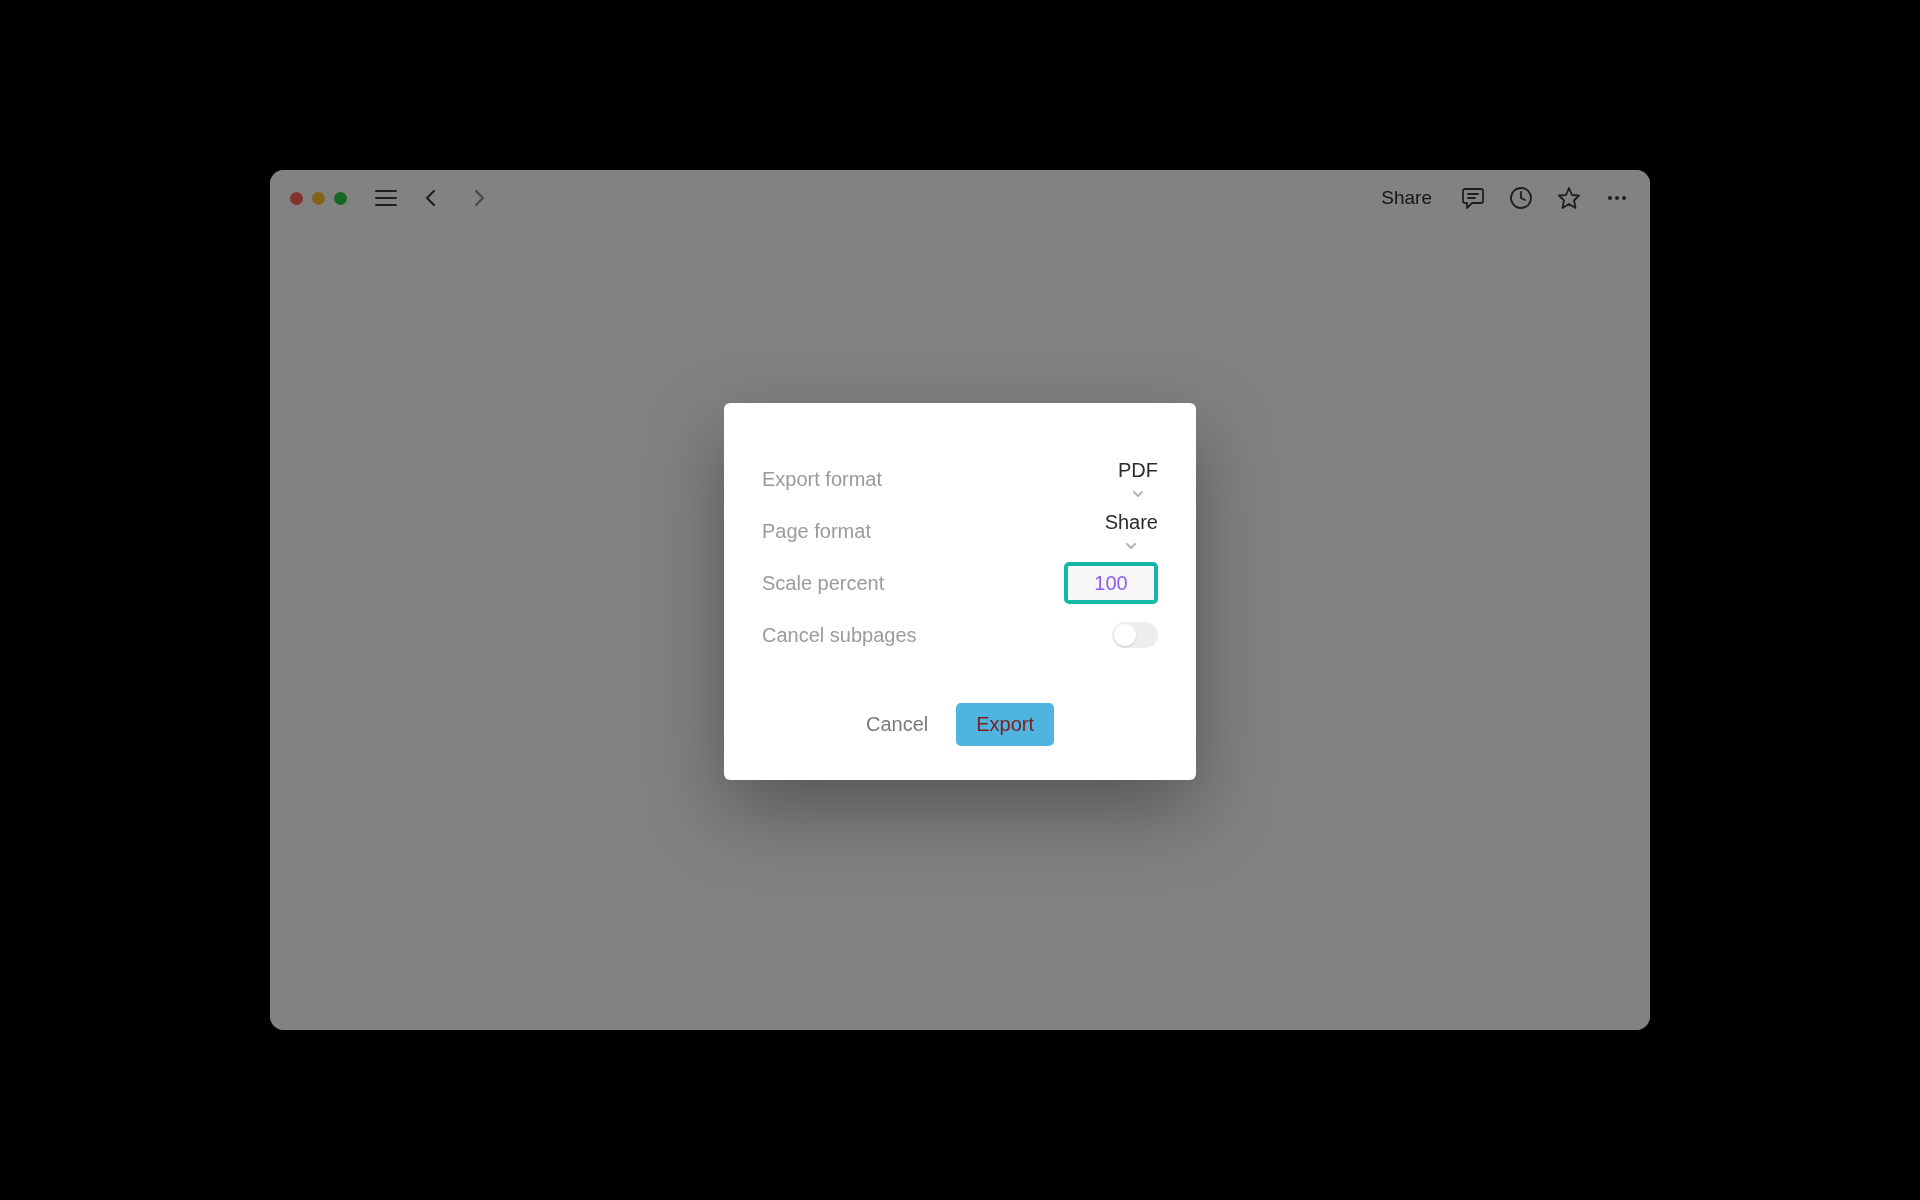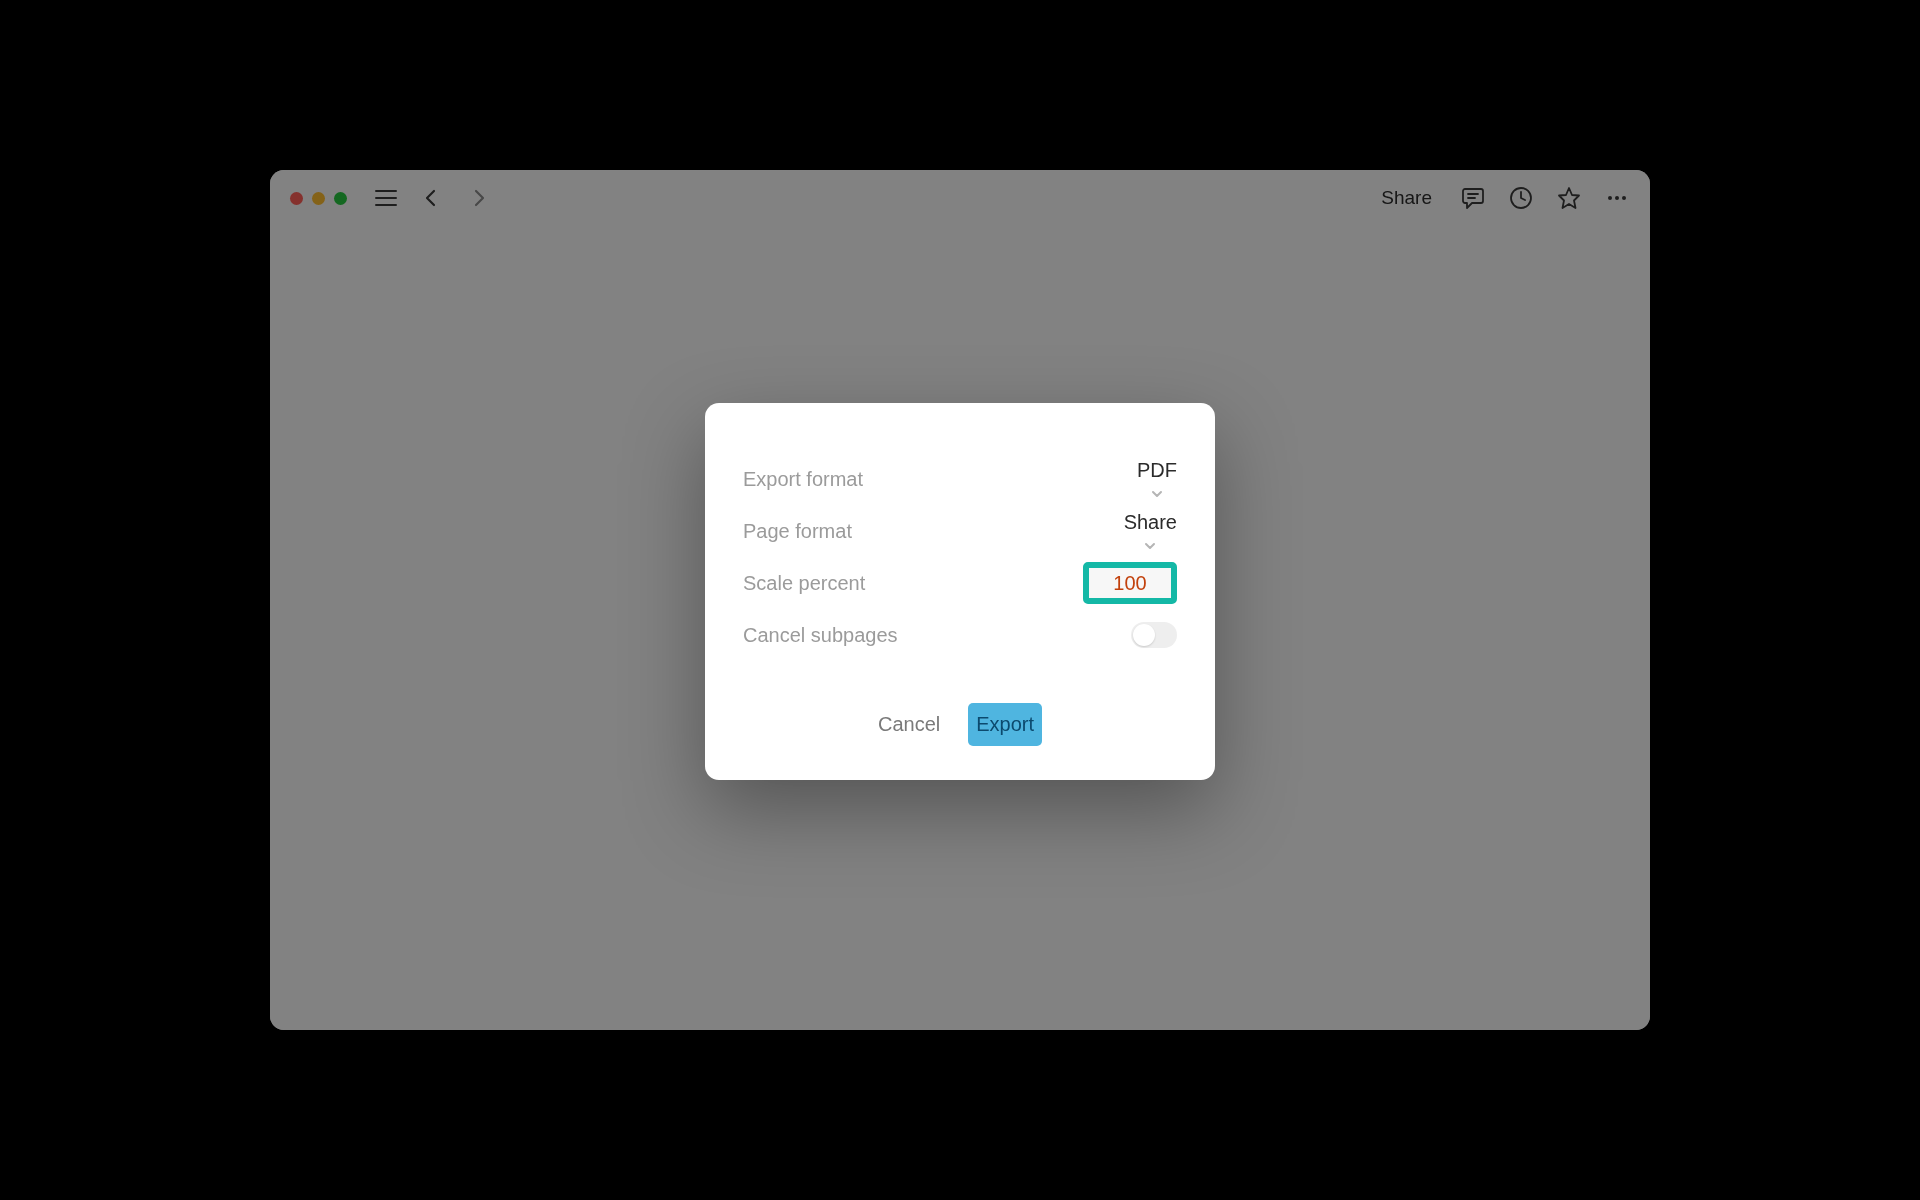--- a/index.html
+++ b/index.html
@@ -50,23 +50,23 @@
     color: #2c2c2c;
   }
   .right-icons { display: flex; align-items: center; gap: 22px; margin-left: 8px;}
   svg { display: block; }
 
   .modal {
     position: absolute;
     left: 50%;
     top: 233px;
     transform: translateX(-50%);
-    width: 510px;
+    width: 472px;
     background: #fff;
-    border-radius: 14px;
+    border-radius: 6px;
     box-shadow: 0 30px 80px rgba(0,0,0,0.35);
     padding: 50px 38px 34px 38px;
   }
   .row {
     display: flex;
     align-items: center;
     justify-content: space-between;
     height: 52px;
   }
   .row-label {
@@ -82,26 +82,26 @@
     cursor: pointer;
     flex-direction: column;
   }
   .chevron {
     color: #b5b5b5;
     display: inline-flex;
   }
   .scale-input {
     width: 94px;
     height: 42px;
-    border: 6px solid #14b8a6;
+    border: 4px solid #14b8a6;
     background: #f7f7f7;
     border-radius: 5px;
     text-align: center;
     font-size: 20px;
-    color: #c2410c;
+    color: #8b5cf6;
     font-family: inherit;
   }
   .toggle {
     width: 46px;
     height: 26px;
     border-radius: 13px;
     background: #eeeeee;
     position: relative;
     cursor: pointer;
   }
@@ -125,25 +125,25 @@
   .btn-cancel {
     font-size: 20px;
     color: #7a7a7a;
     background: none;
     border: none;
     cursor: pointer;
     font-family: inherit;
   }
   .btn-export {
     font-size: 20px;
-    color: #0c4a6e;
+    color: #7f1d1d;
     background: #4fb5e0;
     border: none;
     border-radius: 5px;
-    padding: 10px 8px;
+    padding: 10px 20px;
     cursor: pointer;
     font-family: inherit;
   }
 </style>
 </head>
 <body>
 
 <div class="window">
 
   <div class="titlebar">

